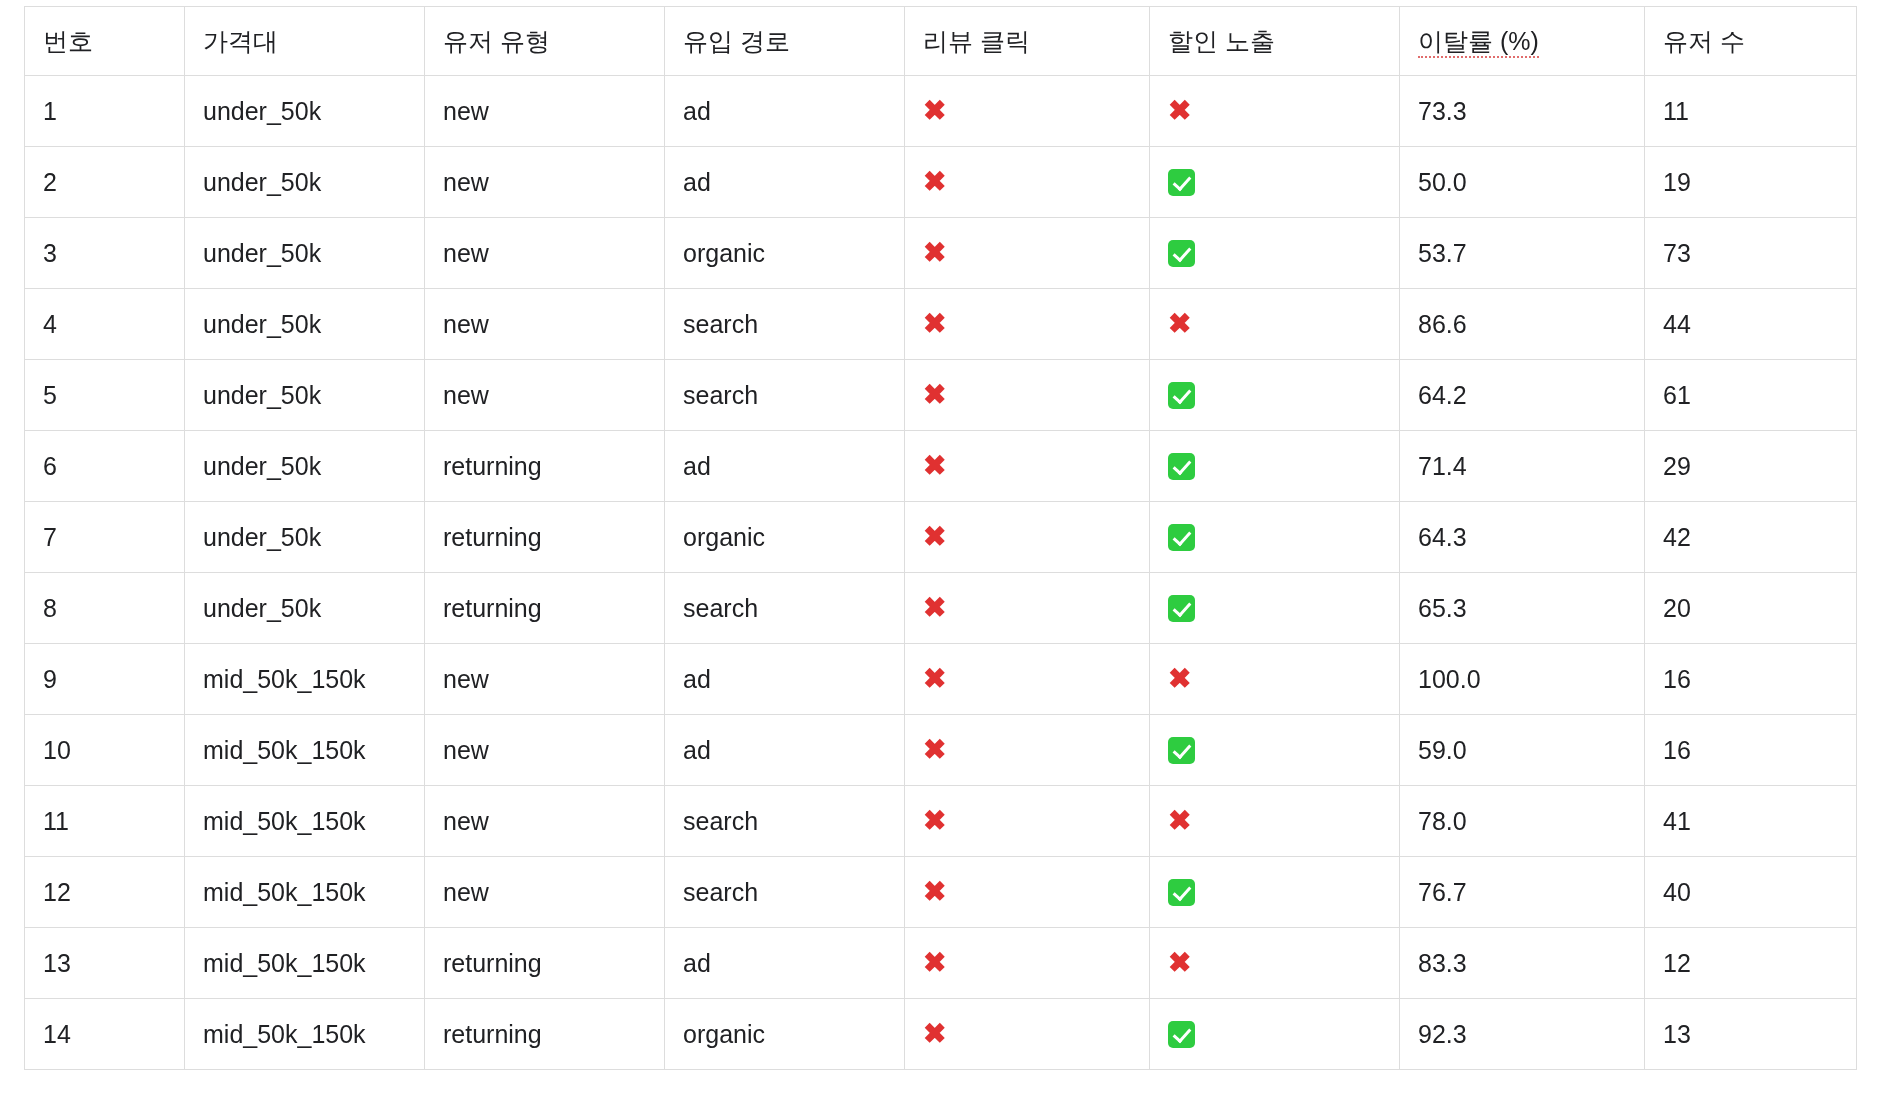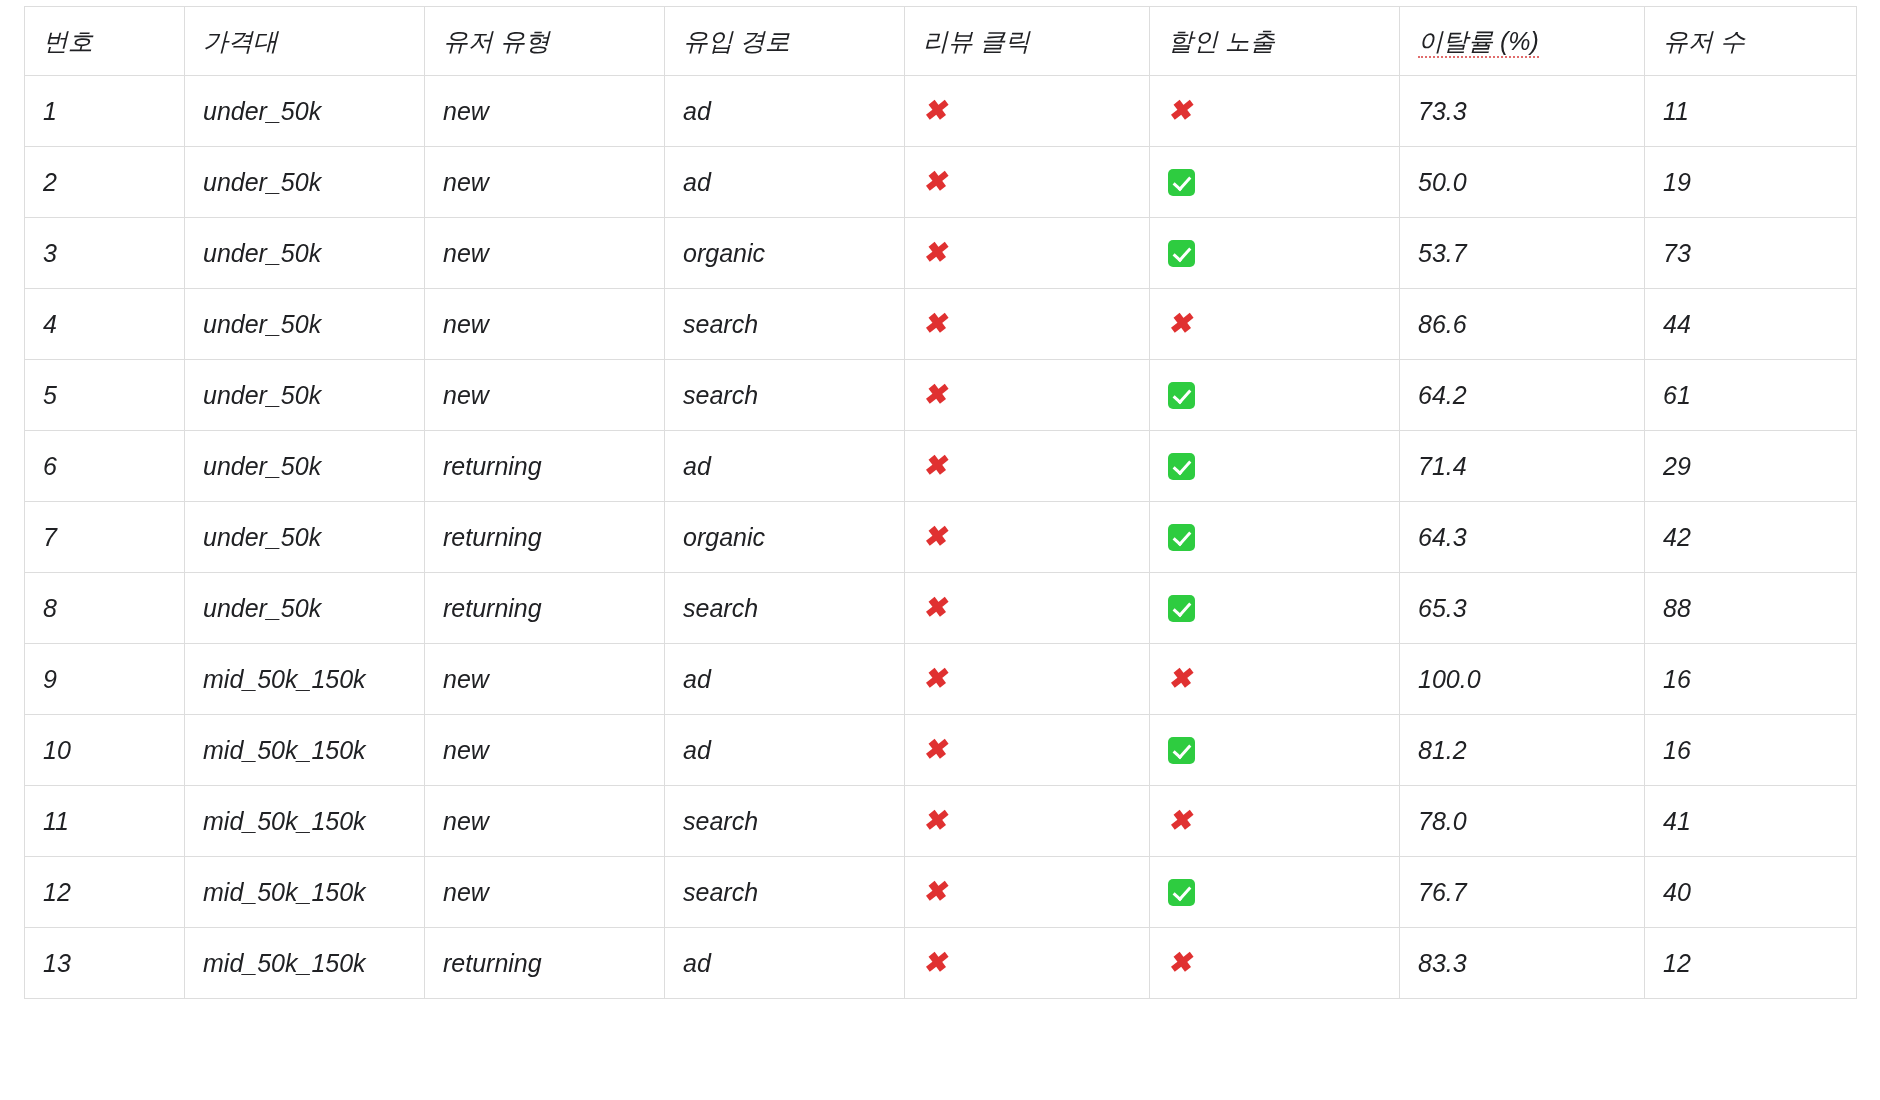--- a/index.html
+++ b/index.html
@@ -11,21 +11,20 @@
     overflow: hidden;
   }
   body {
     font-family: "Liberation Sans", sans-serif;
     color: #202124;
   }
   .table-wrap {
     padding: 6px 0 0 24px;
     box-sizing: border-box;
     width: 1844px;
-    font-style: italic;
   }
   table.data-table {
     border-collapse: collapse;
     width: 1832px;
     table-layout: fixed;
     font-size: 25px;
   }
   table.data-table col.c-no    { width: 160px; }
   table.data-table col.c-price { width: 240px; }
   table.data-table col.c-user  { width: 240px; }
@@ -192,40 +191,40 @@
           <td>42</td>
         </tr>
         <tr>
           <td>8</td>
           <td>under_50k</td>
           <td>returning</td>
           <td>search</td>
           <td class="icon-cell"><span class="x-mark">✖</span></td>
           <td class="icon-cell"><span class="check-mark"></span></td>
           <td>65.3</td>
-          <td>88</td>
+          <td>20</td>
         </tr>
         <tr>
           <td>9</td>
           <td>mid_50k_150k</td>
           <td>new</td>
           <td>ad</td>
           <td class="icon-cell"><span class="x-mark">✖</span></td>
           <td class="icon-cell"><span class="x-mark">✖</span></td>
           <td>100.0</td>
           <td>16</td>
         </tr>
         <tr>
           <td>10</td>
           <td>mid_50k_150k</td>
           <td>new</td>
           <td>ad</td>
           <td class="icon-cell"><span class="x-mark">✖</span></td>
           <td class="icon-cell"><span class="check-mark"></span></td>
-          <td>81.2</td>
+          <td>59.0</td>
           <td>16</td>
         </tr>
         <tr>
           <td>11</td>
           <td>mid_50k_150k</td>
           <td>new</td>
           <td>search</td>
           <td class="icon-cell"><span class="x-mark">✖</span></td>
           <td class="icon-cell"><span class="x-mark">✖</span></td>
           <td>78.0</td>
@@ -243,16 +242,26 @@
         </tr>
         <tr>
           <td>13</td>
           <td>mid_50k_150k</td>
           <td>returning</td>
           <td>ad</td>
           <td class="icon-cell"><span class="x-mark">✖</span></td>
           <td class="icon-cell"><span class="x-mark">✖</span></td>
           <td>83.3</td>
           <td>12</td>
+        </tr>
+        <tr>
+          <td>14</td>
+          <td>mid_50k_150k</td>
+          <td>returning</td>
+          <td>organic</td>
+          <td class="icon-cell"><span class="x-mark">✖</span></td>
+          <td class="icon-cell"><span class="check-mark"></span></td>
+          <td>92.3</td>
+          <td>13</td>
         </tr>
       </tbody>
   </table>
 </div>
 
 </body></html>

